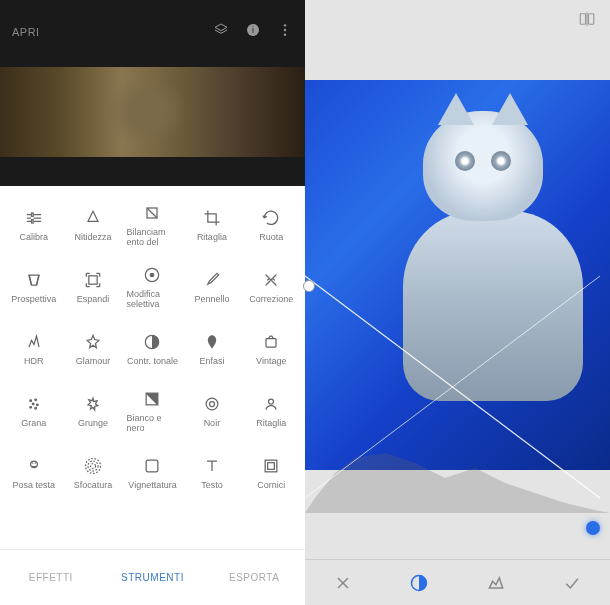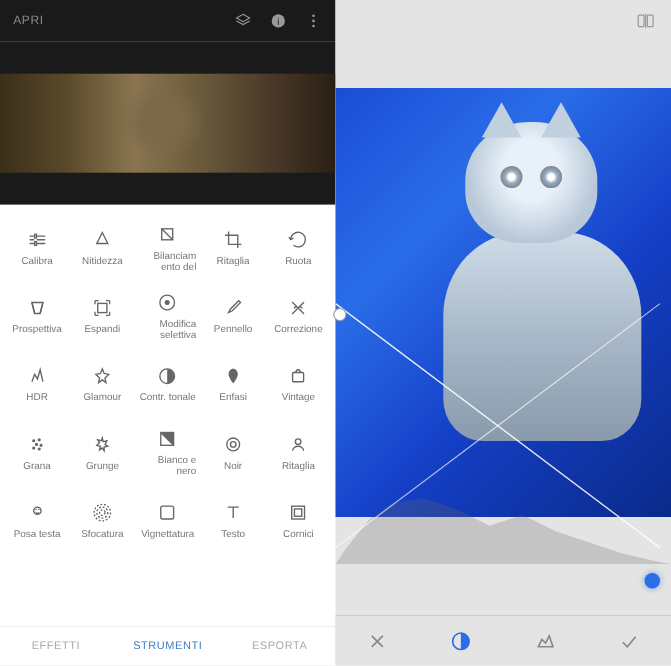--- a/index.html
+++ b/index.html
@@ -1,29 +1,29 @@
 <!DOCTYPE html>
 <html><head>
 <meta charset="utf-8">
 <style>
 *{margin:0;padding:0;box-sizing:border-box;font-family:Arial,sans-serif}
 body{width:610px;height:605px;display:flex;overflow:hidden}
 .left{width:305px;height:605px;display:flex;flex-direction:column;background:#fff}
-.topbar{height:38px;background:#1a1a1a;display:flex;align-items:center;padding:18px 12px;color:#888}
+.topbar{height:38px;background:#1a1a1a;display:flex;align-items:flex-end;padding:0 12px;color:#888}
 .topbar-title{flex:1;font-size:11px;letter-spacing:0.5px}
 .topbar-icons{display:flex;gap:16px}
 .topbar-icons svg{width:16px;height:16px;fill:#999}
 .preview{height:148px;background:#1a1a1a;display:flex;align-items:center;justify-content:center;position:relative}
 .preview-img{width:100%;height:90px;background:linear-gradient(90deg,#3a2f1a 0%,#5a4a2a 20%,#8a7550 40%,#6a5a3a 60%,#4a3a2a 80%,#2a1f14 100%);position:relative;overflow:hidden}
 .preview-img::after{content:"";position:absolute;left:35%;top:10%;width:80px;height:70px;background:radial-gradient(ellipse,#7a6a4a 30%,transparent 70%);border-radius:50% 50% 40% 40%}
 .tools-grid{flex:1;display:grid;grid-template-columns:repeat(5,1fr);grid-auto-rows:62px;padding:8px 4px;overflow-y:auto;background:#fff}
 .tool{display:flex;flex-direction:column;align-items:center;justify-content:center;gap:5px;cursor:pointer}
 .tool svg{width:20px;height:20px;fill:none;stroke:#666;stroke-width:1.5}
-.tool-label{font-size:9px;color:#777;text-align:right;line-height:1.1;max-width:52px}
-.bottom-tabs{height:36px;display:flex;border-top:1px solid #eee}
+.tool-label{font-size:9px;color:#777;text-align:left;line-height:1.1;max-width:52px}
+.bottom-tabs{height:56px;display:flex;border-top:1px solid #eee}
 .tab{flex:1;display:flex;align-items:center;justify-content:center;font-size:10px;letter-spacing:0.5px;color:#aaa;cursor:pointer}
 .tab.active{color:#3b7bc4}
 .right{width:305px;height:605px;background:#e4e4e4;display:flex;flex-direction:column;position:relative}
 .right-top{height:38px;display:flex;align-items:center;justify-content:flex-end;padding:0 14px}
 .right-top svg{width:18px;height:18px;fill:none;stroke:#999;stroke-width:1.5}
 .canvas-area{flex:1;position:relative;padding:42px 0 0 0}
 .canvas-img{width:100%;height:390px;background:linear-gradient(135deg,#1a4dd6 0%,#2a6de8 30%,#1540c8 60%,#0a2a8a 100%);position:relative;overflow:hidden}
 .cat{position:absolute;left:32%;top:8%;width:180px;height:280px}
 .cat-head{position:absolute;left:20px;top:0;width:120px;height:110px;background:radial-gradient(ellipse at 50% 40%,#e8f0f8 30%,#b8c8d8 70%);border-radius:48% 48% 42% 42%}
 .cat-ear-l{position:absolute;left:15px;top:-18px;width:0;height:0;border-left:18px solid transparent;border-right:18px solid transparent;border-bottom:32px solid #c0d0de}

